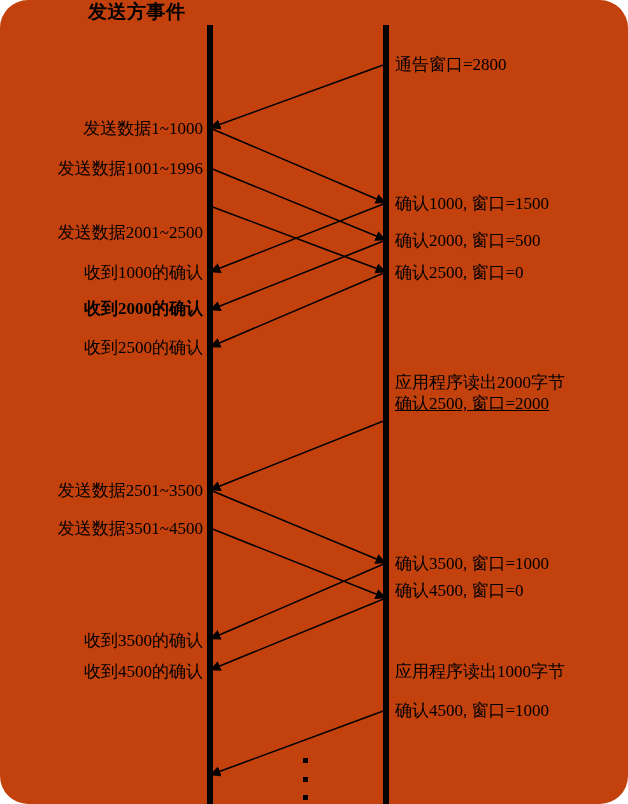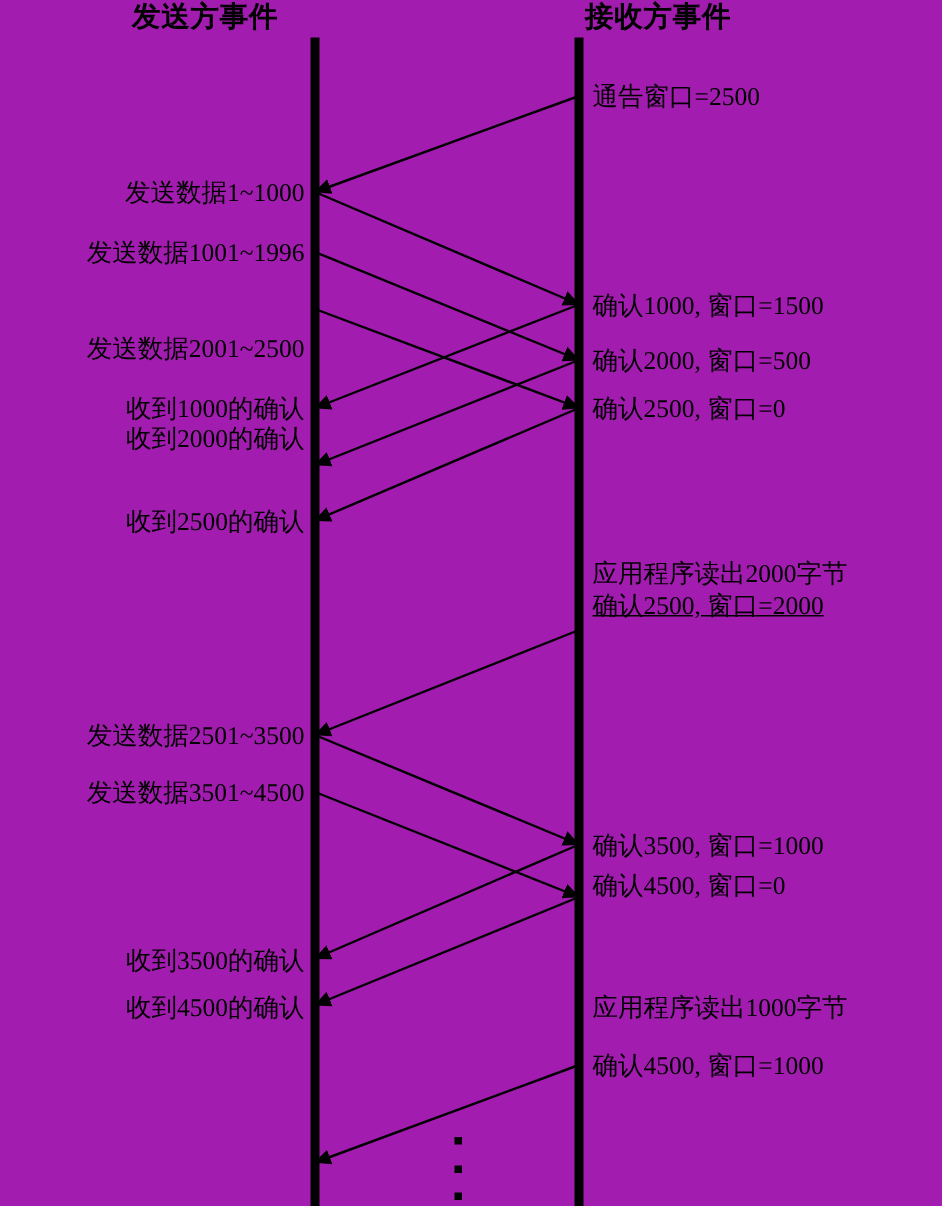--- a/index.html
+++ b/index.html
@@ -8,22 +8,23 @@
     background: #ffffff;
   }
   body {
     font-family: "Liberation Serif", "DejaVu Serif", serif;
     color: #000000;
   }
   #diagram {
     position: relative;
     width: 628px;
     height: 804px;
-    background: #a21caf;
+    background: #c2410c;
     overflow: hidden;
+    border-radius: 28px;
   }
   .header {
     position: absolute;
     font-weight: bold;
     font-size: 19px;
     line-height: 22px;
     white-space: nowrap;
     letter-spacing: 0.5px;
   }
   #header-sender { left: 88px; top: 1px; }
@@ -69,40 +70,39 @@
     background: #000000;
   }
 </style>
 </head>
 <body>
 
 <div id="diagram">
 
   <div class="header" id="header-sender">发送方事件</div>
 
-  <div class="header" id="header-receiver">接收方事件</div>
 
   <div class="timeline" id="timeline-sender"></div>
 
   <div class="timeline" id="timeline-receiver"></div>
 
   <div id="sender-labels">
       <div class="label label-left" style="top: 119px;">发送数据1~1000</div>
       <div class="label label-left" style="top: 159px;">发送数据1001~1996</div>
       <div class="label label-left" style="top: 197px; margin-top: 26px;">发送数据2001~2500</div>
       <div class="label label-left" style="top: 263px;">收到1000的确认</div>
-      <div class="label label-left" style="top: 283px;">收到2000的确认</div>
+      <div class="label label-left" style="top: 299px; font-weight: bold;">收到2000的确认</div>
       <div class="label label-left" style="top: 338px;">收到2500的确认</div>
       <div class="label label-left" style="top: 481px; text-align: center;">发送数据2501~3500</div>
       <div class="label label-left" style="top: 519px;">发送数据3501~4500</div>
       <div class="label label-left" style="top: 631px;">收到3500的确认</div>
       <div class="label label-left" style="top: 662px; text-align: center;">收到4500的确认</div>
     </div>
   <div id="receiver-labels">
-      <div class="label label-right" style="top: 55px;">通告窗口=2500</div>
+      <div class="label label-right" style="top: 55px;">通告窗口=2800</div>
       <div class="label label-right" style="top: 194px;">确认1000, 窗口=1500</div>
       <div class="label label-right" style="top: 231px;">确认2000, 窗口=500</div>
       <div class="label label-right" style="top: 263px;">确认2500, 窗口=0</div>
       <div class="label label-right" style="top: 373px; text-align: center;">应用程序读出2000字节</div>
       <div class="label label-right" style="top: 394px; text-decoration: underline;">确认2500, 窗口=2000</div>
       <div class="label label-right" style="top: 554px;">确认3500, 窗口=1000</div>
       <div class="label label-right" style="top: 581px;">确认4500, 窗口=0</div>
       <div class="label label-right" style="top: 662px;">应用程序读出1000字节</div>
       <div class="label label-right" style="top: 701px;">确认4500, 窗口=1000</div>
     </div>

